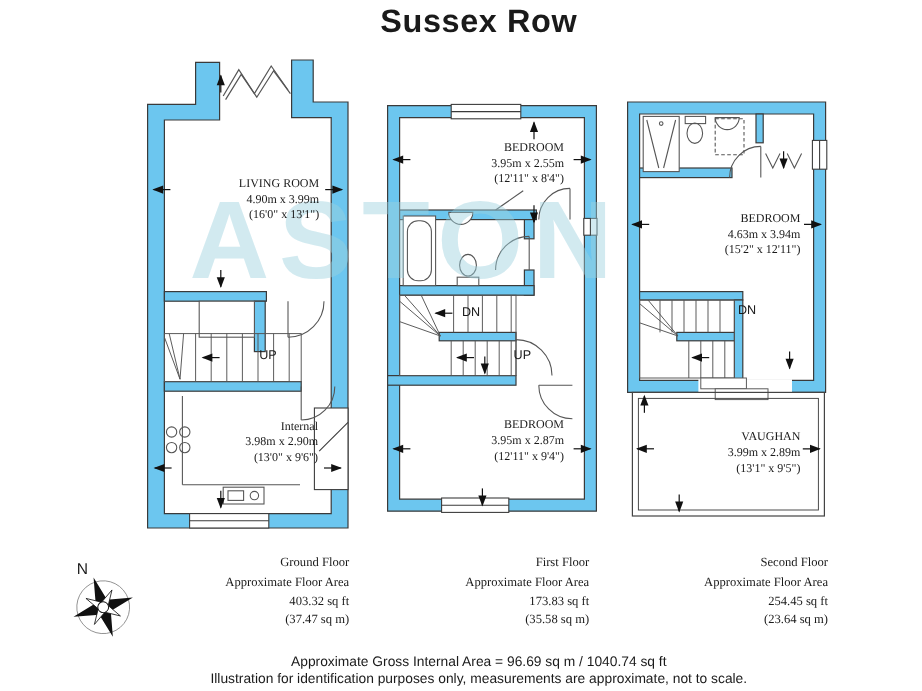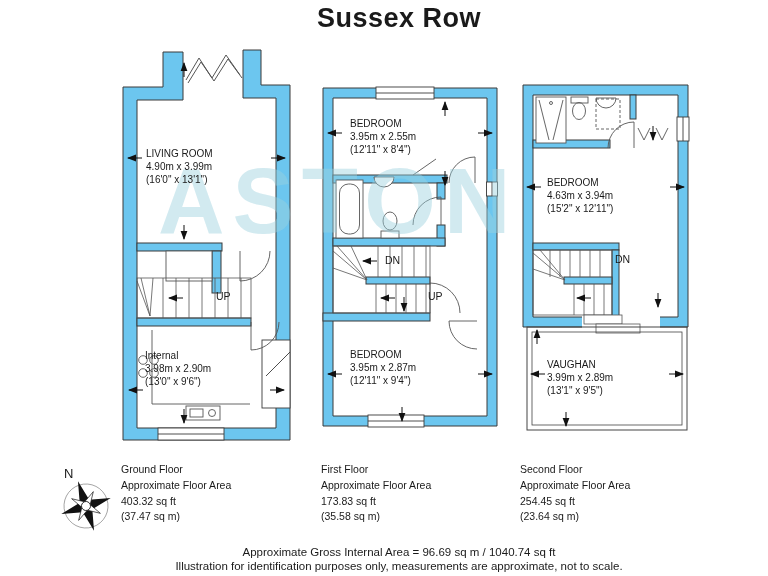--- a/index.html
+++ b/index.html
@@ -4,21 +4,21 @@
 <style>
   html,body{margin:0;padding:0;background:#fff;}
   .page{position:relative;width:768px;height:576px;background:#fff;overflow:hidden;
         font-family:"Liberation Sans", sans-serif;color:#1a1a1a;}
   .title{position:absolute;left:30px;right:0;top:3px;text-align:center;
          font-size:27px;font-weight:700;letter-spacing:.5px;}
   .watermark{position:absolute;left:158px;top:158px;z-index:3;pointer-events:none;
              font-weight:700;font-size:92px;line-height:.94;letter-spacing:8px;
              color:var(--wm, rgba(156,209,221,.45));}
   .plan{position:absolute;left:0;top:0;z-index:2;}
-  .lbl{position:absolute;z-index:4;text-align:left;}
+  .lbl{position:absolute;z-index:4;text-align:right;font-family:Liberation Serif, serif;}
   .room{font-size:10px;line-height:1.32;}
   .stairlbl{font-size:10.5px;z-index:4;position:absolute;}
   .caption{font-size:10.5px;line-height:1.5;width:170px;}
   .footer{position:absolute;left:30px;right:0;top:545px;text-align:center;
           font-size:11.5px;line-height:1.25;z-index:4;}
   .north{position:absolute;left:64px;top:466px;font-size:13px;font-weight:400;z-index:4;}
 </style>
 </head>
 <body>
 

